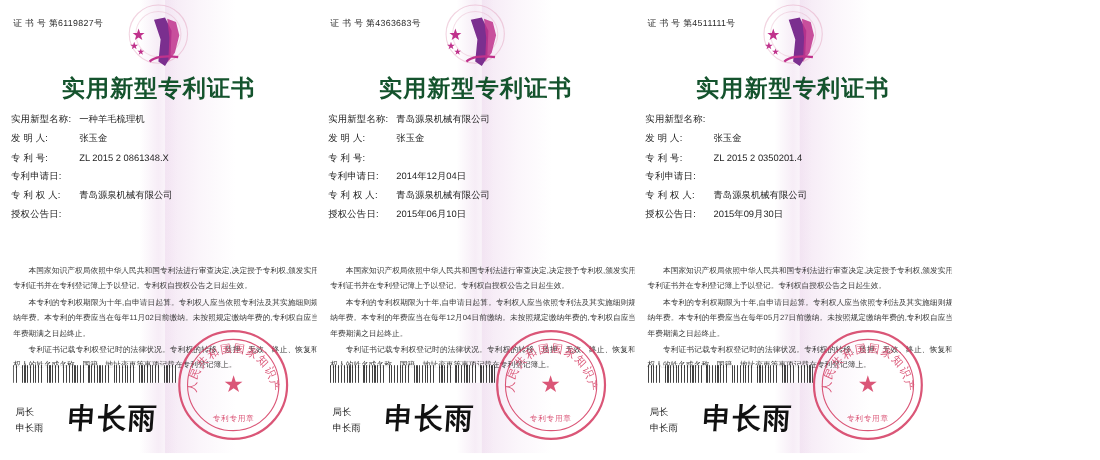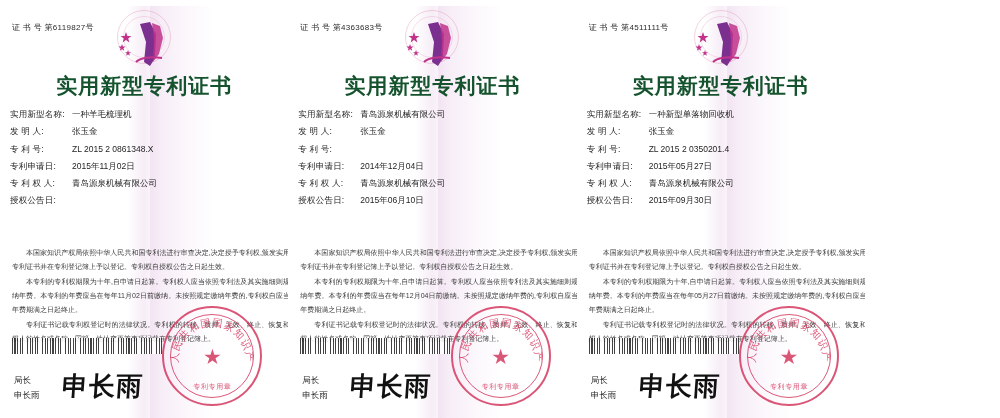--- a/index.html
+++ b/index.html
@@ -9,21 +9,21 @@
   }
   body {
     width: 1000px;
     height: 418px;
     font-family: "Liberation Sans", sans-serif;
     overflow: hidden;
   }
   .sheet-row {
     display: flex;
     flex-direction: row;
-    align-items: flex-end;
+    align-items: flex-start;
     justify-content: space-between;
     width: 865px;
     height: 418px;
   }
   .cert {
     position: relative;
     width: 318px;
     height: 412px;
     background: #ffffff;
     overflow: hidden;
@@ -274,21 +274,20 @@
       <div class="field">
         <span class="lbl">发 明 人:</span>
         <span class="val">张玉金</span>
       </div>
       <div class="field">
         <span class="lbl">专 利 号:</span>
         <span class="val">ZL 2015 2 0861348.X</span>
       </div>
       <div class="field">
         <span class="lbl">专利申请日:</span>
-        <span class="val">2015年11月02日</span>
       </div>
       <div class="field">
         <span class="lbl">专 利 权 人:</span>
         <span class="val">青岛源泉机械有限公司</span>
       </div>
       <div class="field">
         <span class="lbl">授权公告日:</span>
       </div>
     </div>
 
@@ -418,33 +417,31 @@
           <polygon points="22,32 22.8,34.2 25.1,34.2 23.2,35.6 23.9,37.8 22,36.4 20.1,37.8 20.8,35.6 18.9,34.2 21.2,34.2"></polygon>
         </g>
       </svg>
     </div>
 
     <div class="title">实用新型专利证书</div>
 
     <div class="fields">
       <div class="field">
         <span class="lbl">实用新型名称:</span>
-        <span class="val">一种新型单落物回收机</span>
       </div>
       <div class="field">
         <span class="lbl">发 明 人:</span>
         <span class="val">张玉金</span>
       </div>
       <div class="field">
         <span class="lbl">专 利 号:</span>
         <span class="val">ZL 2015 2 0350201.4</span>
       </div>
       <div class="field">
         <span class="lbl">专利申请日:</span>
-        <span class="val">2015年05月27日</span>
       </div>
       <div class="field">
         <span class="lbl">专 利 权 人:</span>
         <span class="val">青岛源泉机械有限公司</span>
       </div>
       <div class="field">
         <span class="lbl">授权公告日:</span>
         <span class="val">2015年09月30日</span>
       </div>
     </div>

